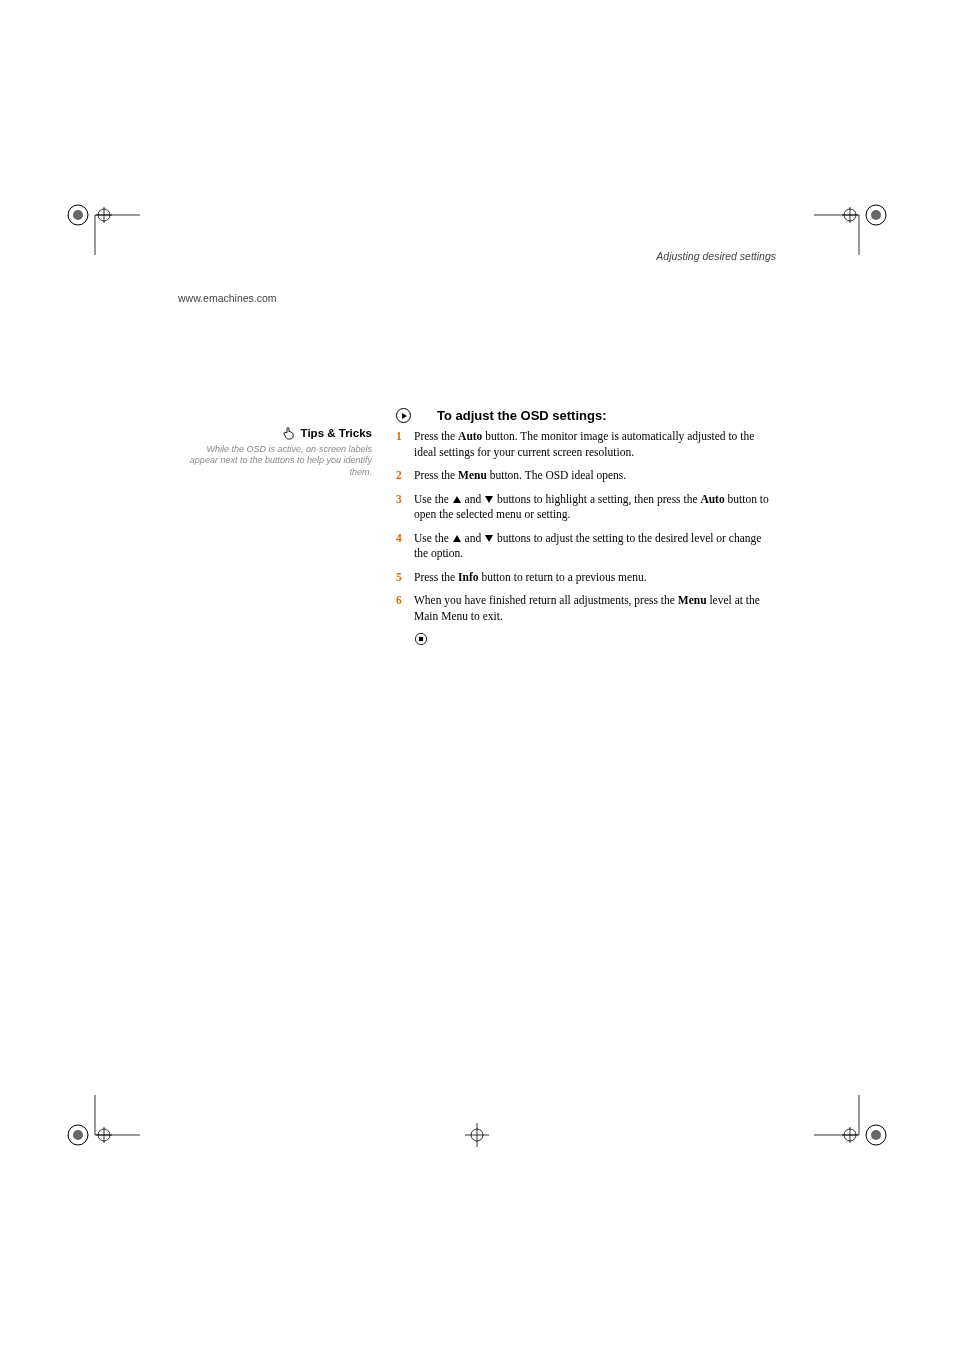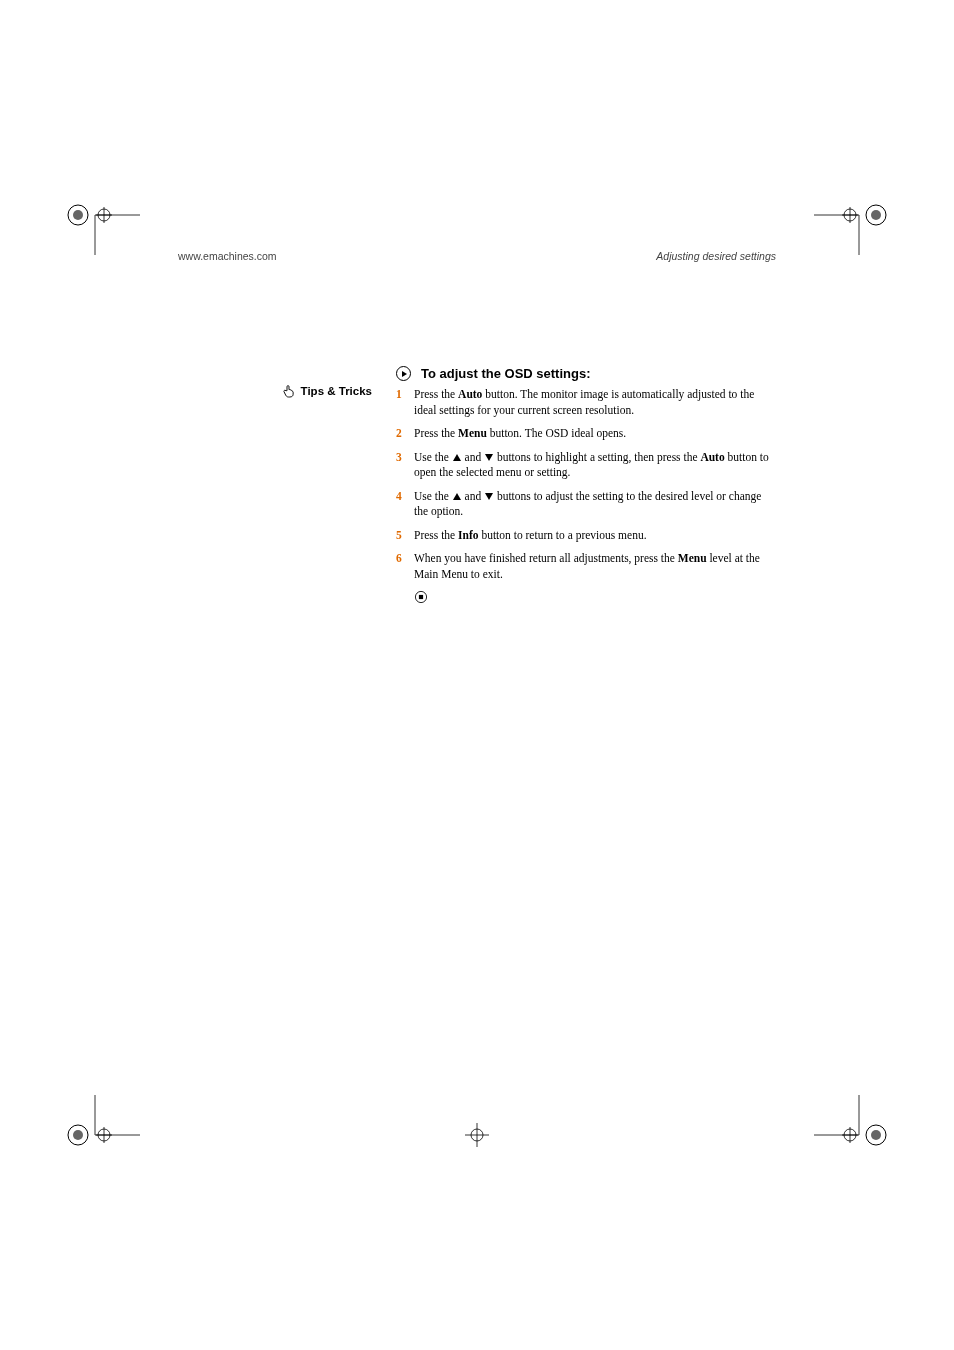--- a/index.html
+++ b/index.html
@@ -23,21 +23,21 @@
   }
 
   .running-head {
     display: flex;
     justify-content: space-between;
     font-size: 10.5px;
     color: #555;
     border-bottom: none;
     padding-bottom: 4px;
   }
-  .running-head .left { color: #444; }
+  .running-head .left { color: #444; margin-top: 42px; }
   .running-head .right { font-style: italic; color: #444; }
 
   .body-row {
     display: flex;
     margin-top: 100px;
   }
 
   .side-col {
     width: 200px;
     flex: 0 0 200px;
@@ -63,21 +63,21 @@
   }
 
   .main-col {
     flex: 1;
     padding-left: 18px;
   }
 
   .proc-head {
     display: flex;
     align-items: center;
-    gap: 10px;
+    gap: 26px;
     font-weight: 700;
     font-size: 13px;
     margin-bottom: 6px;
   }
   .proc-head .play {
     width: 15px; height: 15px;
     border: 1.2px solid #000;
     border-radius: 50%;
     display: inline-flex;
     align-items: center;
@@ -206,20 +206,21 @@
   <div class="body-row">
     <aside class="side-col">
       <div class="tips-head">
         <span class="hand-icon">
           <svg viewBox="0 0 24 24">
               <path fill="none" stroke="#000" stroke-width="1.4" d="M9 11V5.5a1.5 1.5 0 0 1 3 0V10l1-.2a1.3 1.3 0 0 1 1.6 1l.8.1a1.3 1.3 0 0 1 1.1 1.3l.7.2a1.3 1.3 0 0 1 1 1.3V17c0 2-1.5 4-5 4h-2c-2 0-3-1-4-2.5L4.5 13c-.6-1 .2-2.2 1.4-2l3 .7Z"></path>
             </svg>
         </span>
         <span>Tips &amp; Tricks</span>
       </div>
+      <div class="tips-body">While the OSD is active, on-screen labels appear next to the buttons to help you identify them.</div>
     </aside>
 
     <main class="main-col">
       <div class="proc-head">
         <span class="play"></span>
         <span>To adjust the OSD settings:</span>
       </div>
 
       <ol class="steps">
         <li>

